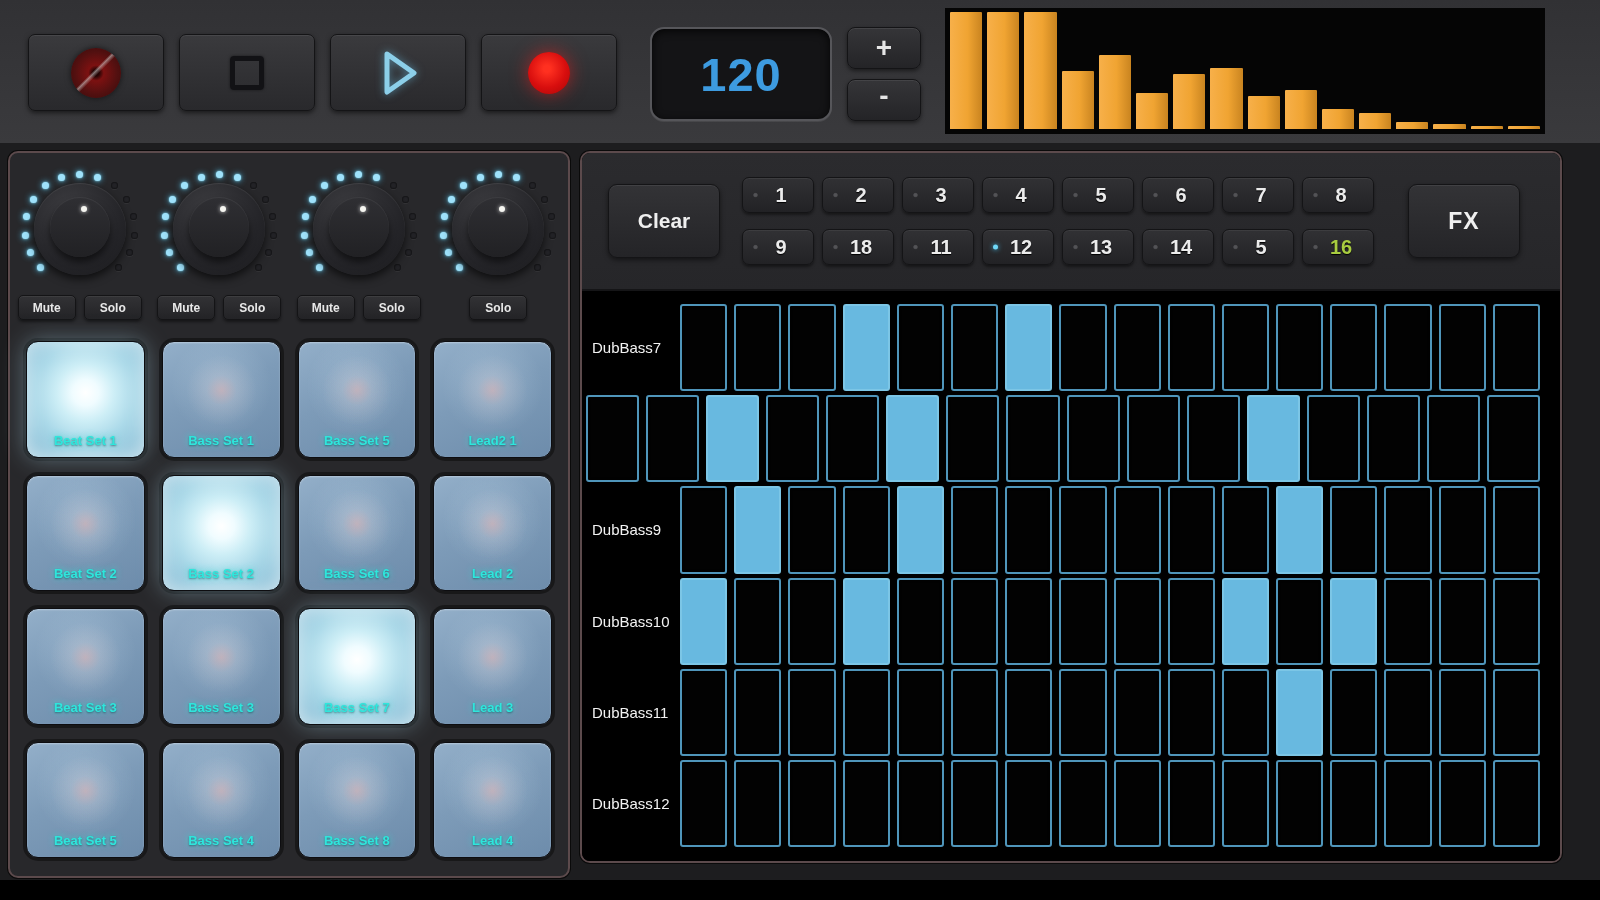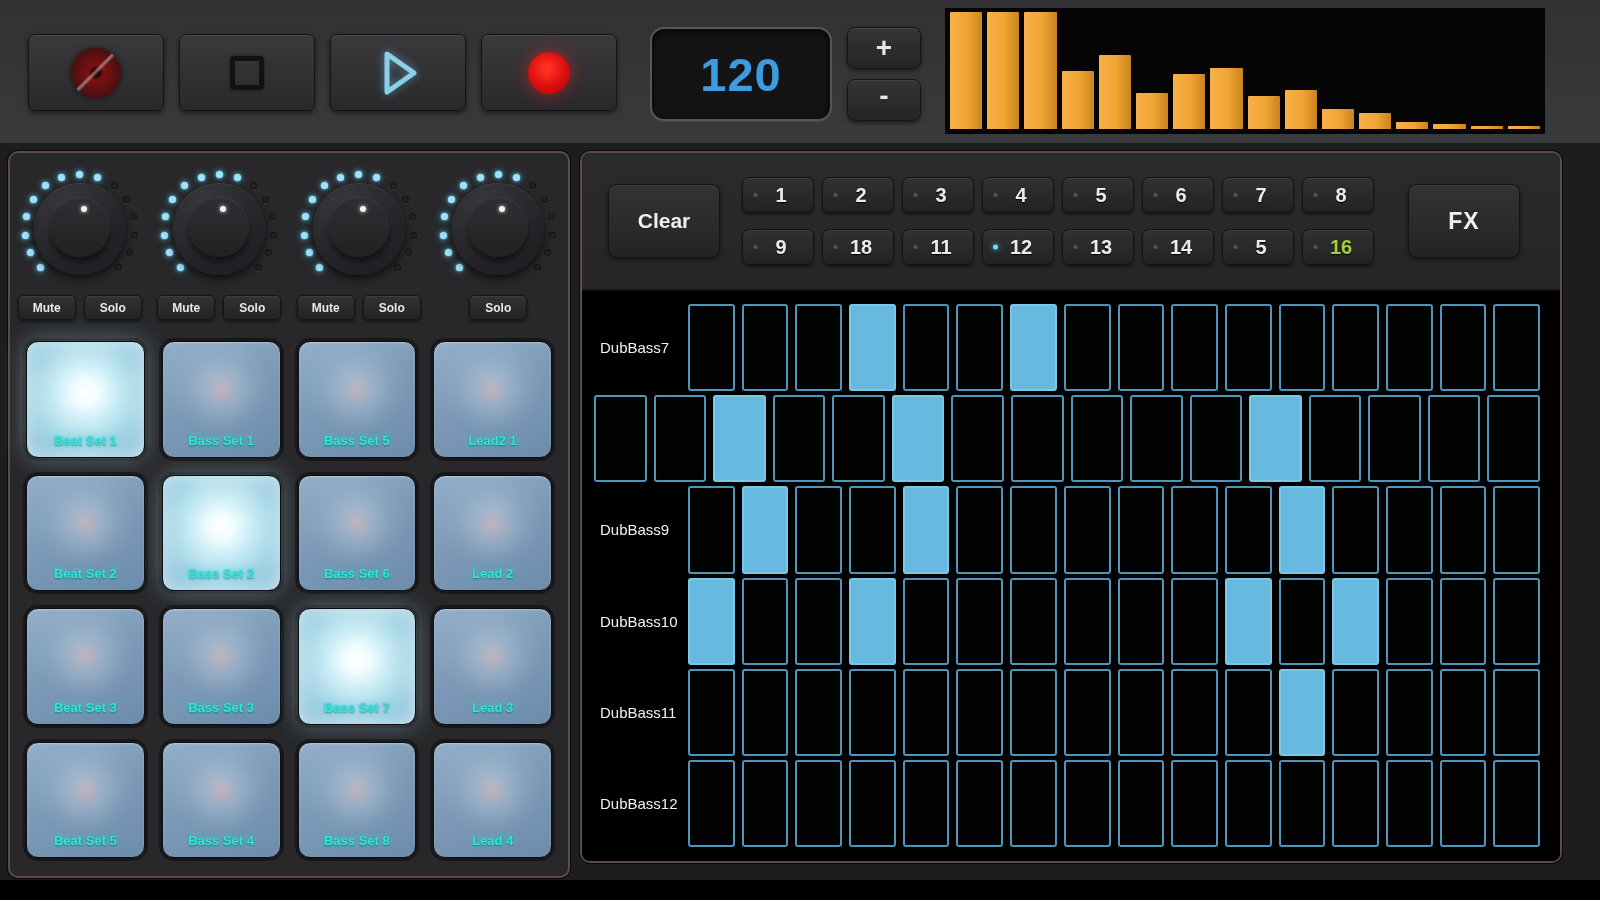--- a/index.html
+++ b/index.html
@@ -113,21 +113,21 @@
       width:5px; height:5px; border-radius:50%; background:#535357;
       box-shadow:inset 0 0 1px #000; }
   .pbtn.led-on .pled { background:#6fd8f8; box-shadow:0 0 5px #46c4f0; }
   .pnum { color:#ececec; font-size:20px; font-weight:bold; padding-left:6px;
       text-shadow:0 1px 1px #000; }
   .pbtn.hl .pnum { color:#a8cc40; }
 
   
   .seq-body { position:absolute; left:0; right:0; top:138px; bottom:0;
       display:flex; flex-direction:column; padding:13px 20px 14px 4px; gap:4px; background:#000; }
-  .seq-row { flex:1; display:flex; align-items:stretch;margin-left:8px; }
+  .seq-row { flex:1; display:flex; align-items:stretch; }
   .seq-label { width:94px; display:flex; align-items:center; padding-left:6px;
       color:#f2f2f2; font-size:15px; }
   .seq-cells { flex:1; display:flex; gap:7px; }
   .cell { flex:1; background:#020202; border:2px solid #4f95ba; border-radius:3px;
       box-shadow:inset 0 0 3px rgba(0,0,0,.9); cursor:pointer; }
   .cell.on { background:#68b9e0; border-color:#7cc6e6; box-shadow:none; }
 </style>
 </head>
 <body>
 

